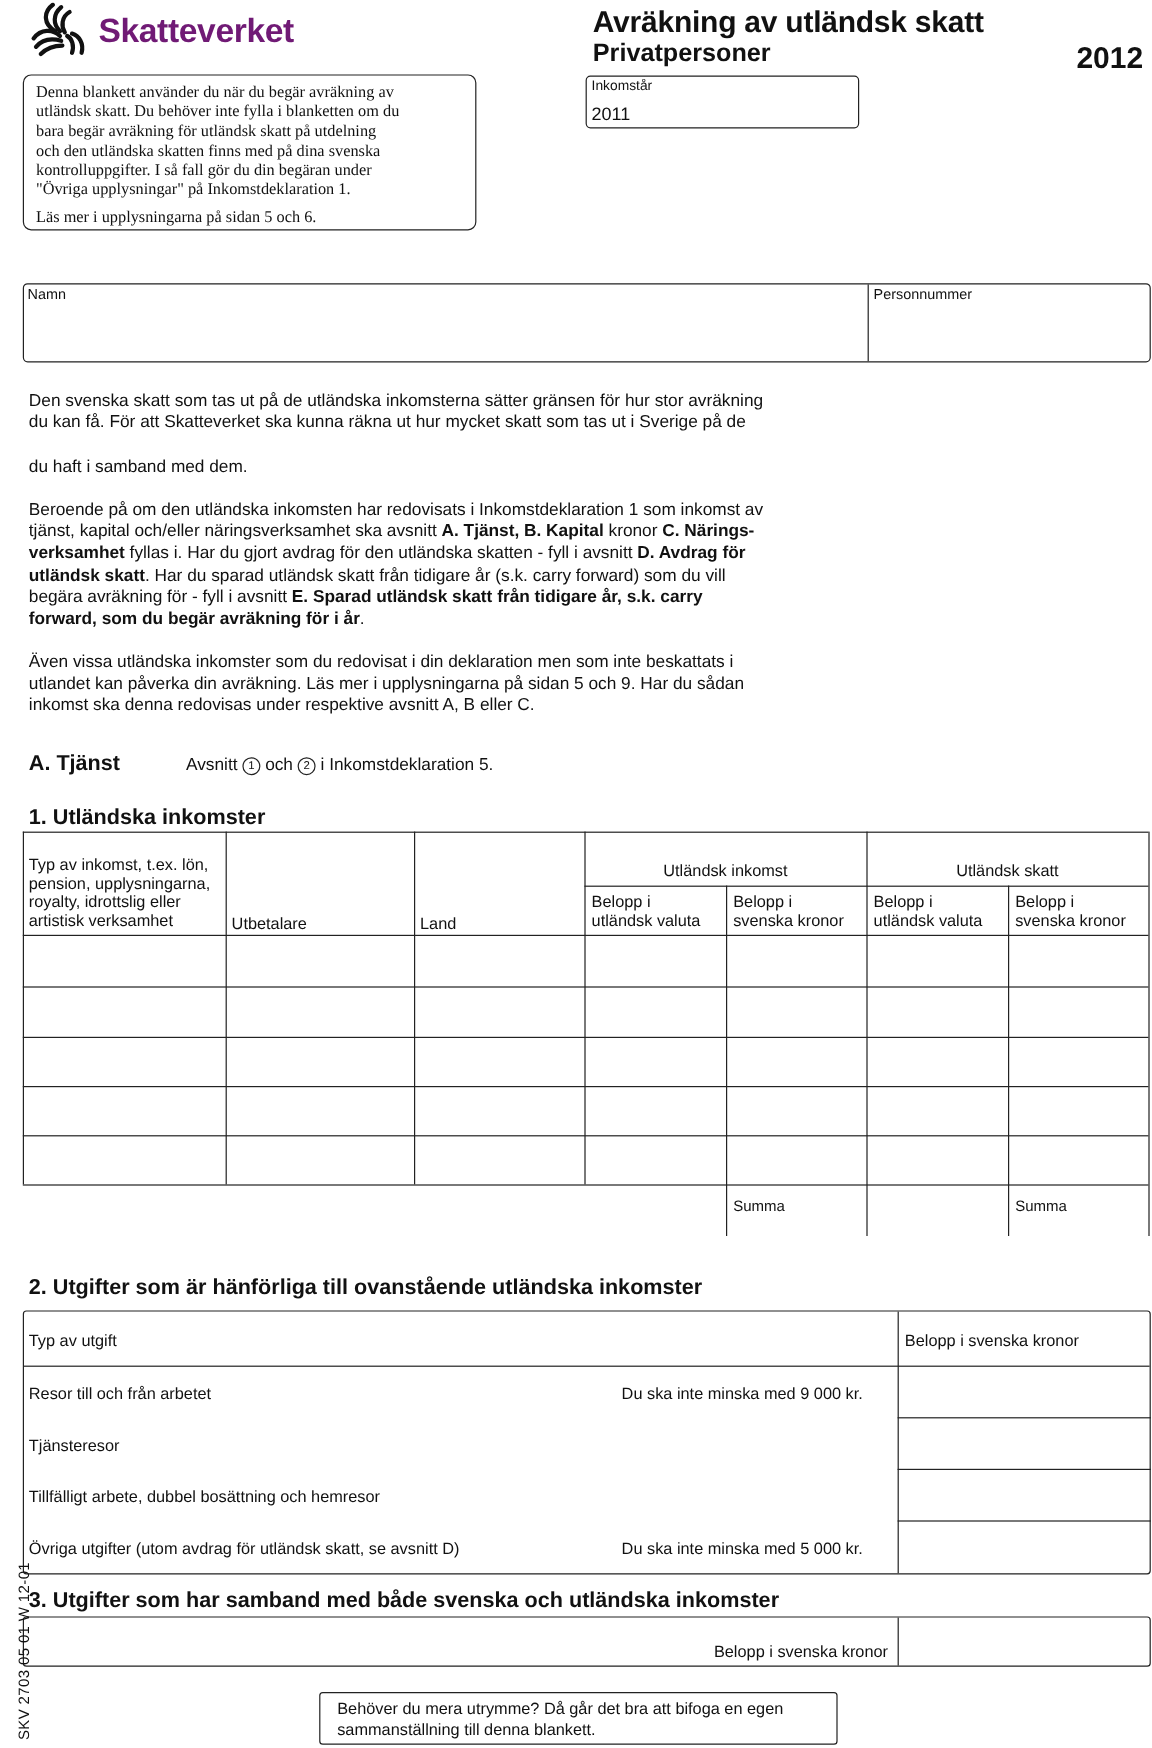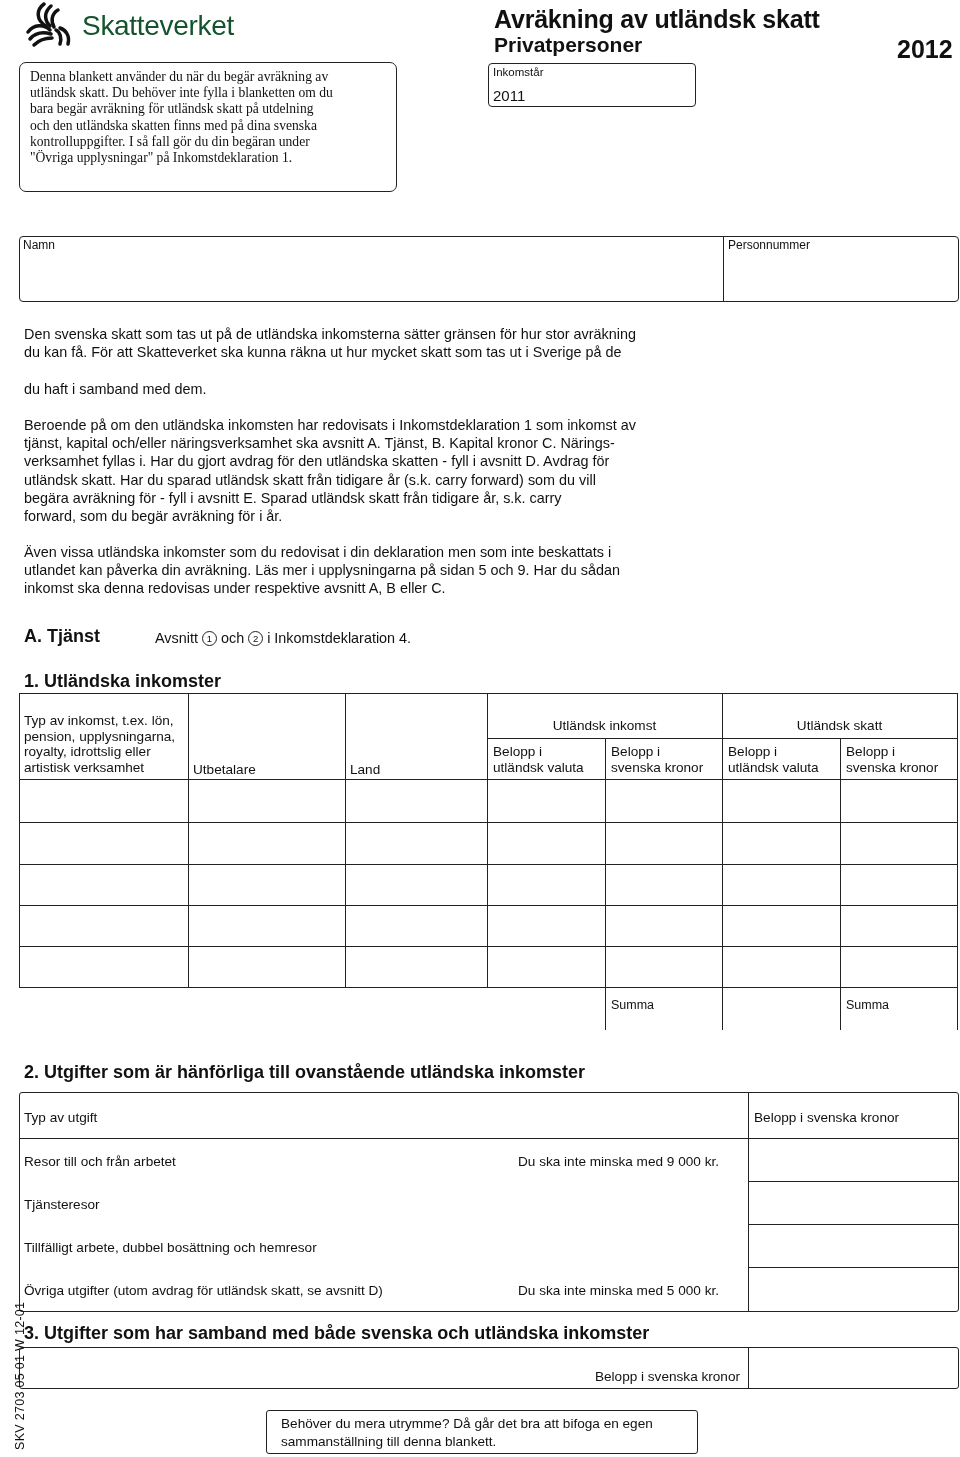--- a/index.html
+++ b/index.html
@@ -1,38 +1,38 @@
 <!DOCTYPE html>
 <html><head>
 <meta charset="utf-8">
 <style>
   html, body { margin: 0; padding: 0; background: #fff; }
   body { width: 960px; height: 1457px; position: relative; overflow: hidden;
          font-family: "Liberation Sans", "DejaVu Sans", sans-serif; color: #111; }
   .abs { position: absolute; }
   .logo { left: 24px; top: 2px; width: 240px; height: 46px; }
-  .logo-text { position: absolute; left: 58px; top: 8px; font-size: 28px; font-weight: normal;
-               letter-spacing: -0.3px; color: #14532d; }
+  .logo-text { position: absolute; left: 58px; top: 8px; font-size: 28px; font-weight: bold;
+               letter-spacing: -0.3px; color: #701a75; }
   .intro-box { left: 19px; top: 62px; width: 378px; height: 130px; border: 1.5px solid #222;
                border-radius: 7px; box-sizing: border-box; padding: 6px 10px; font-size: 13.6px; line-height: 16.2px; }
   .intro-box p { margin: 0; font-family: Liberation Serif, serif; }
   .intro-box p.more { margin-top: 7px; }
   .title { left: 494px; top: 5px; font-size: 25px; font-weight: bold; letter-spacing: -0.2px; }
   .subtitle { left: 494px; top: 33px; font-size: 21px; font-weight: bold; }
   .year { left: 897px; top: 35px; font-size: 25px; font-weight: bold; }
-  .inkomstar { left: 488px; top: 63px; width: 208px; height: 44px; border: 1.5px solid #222;
+  .inkomstar { left: 488px; top: 63px; width: 228px; height: 44px; border: 1.5px solid #222;
                border-radius: 4px; box-sizing: border-box; }
   .inkomstar .lbl { position: absolute; left: 4px; top: 2px; font-size: 11.5px; }
   .inkomstar .val { position: absolute; left: 4px; top: 23px; font-size: 15px; }
   .name-box { left: 19px; top: 236px; width: 940px; height: 66px; border: 1.5px solid #222;
               border-radius: 4px; box-sizing: border-box; }
   .name-box .lbl { position: absolute; top: 1px; font-size: 12px; }
   .name-box .split { position: absolute; left: 703px; top: 0; bottom: 0; border-left: 1.5px solid #222; }
   .para { left: 24px; font-size: 14.4px; line-height: 18.2px; width: 700px; margin: 0; }
-  .para b { font-weight: normal; }
+  .para b { font-weight: bold; }
   .sec-a { left: 24px; top: 626px; font-size: 18px; font-weight: bold; }
   .sec-a-note { left: 155px; top: 630px; font-size: 14.4px; }
   .circ { display: inline-block; width: 13px; height: 13px; border: 1px solid #222; border-radius: 50%;
           font-size: 9.5px; line-height: 13px; text-align: center; vertical-align: 1px; }
   .h2 { left: 24px; font-size: 18px; font-weight: bold; }
   .line-h { position: absolute; border-top: 1.5px solid #222; height: 0; }
   .line-v { position: absolute; border-left: 1.5px solid #222; width: 0; }
   .cell-txt { position: absolute; font-size: 13.6px; line-height: 15.5px; }
   .small { font-size: 12.5px; }
   .t2-box { left: 19px; top: 1092px; width: 940px; height: 220px; border: 1.5px solid #222;
@@ -66,20 +66,21 @@
 
 <div class="abs intro-box" data-interactable="false">
   <p data-interactable="false">
     <span data-interactable="false">Denna blankett använder du när du begär avräkning av</span><br>
     <span data-interactable="false">utländsk skatt. Du behöver inte fylla i blanketten om du</span><br>
     <span data-interactable="false">bara begär avräkning för utländsk skatt på utdelning</span><br>
     <span data-interactable="false">och den utländska skatten finns med på dina svenska</span><br>
     <span data-interactable="false">kontrolluppgifter. I så fall gör du din begäran under</span><br>
     <span data-interactable="false">"Övriga upplysningar" på Inkomstdeklaration 1.</span>
   </p>
+  <p class="more" data-interactable="false">Läs mer i upplysningarna på sidan 5 och 6.</p>
 </div>
 
 <div class="abs title" data-interactable="false">Avräkning av utländsk skatt</div>
 <div class="abs subtitle" data-interactable="false">Privatpersoner</div>
 <div class="abs year" data-interactable="false">2012</div>
 
 <div class="abs inkomstar" data-interactable="true">
   <span class="lbl" data-interactable="false">Inkomstår</span>
   <span class="val" data-interactable="true">2011</span>
 </div>
@@ -113,21 +114,21 @@
   <span>utlandet kan påverka din avräkning. Läs mer i upplysningarna på sidan 5 och 9. Har du sådan</span><br>
   <span>inkomst ska denna redovisas under respektive avsnitt A, B eller C.</span>
 </p>
 
 <div class="abs sec-a" data-interactable="false">A. Tjänst</div>
 <div class="abs sec-a-note" data-interactable="false">
   <span>Avsnitt</span>
   <span class="circ" data-interactable="false">1</span>
   <span>och</span>
   <span class="circ" data-interactable="false">2</span>
-  <span>i Inkomstdeklaration 4.</span>
+  <span>i Inkomstdeklaration 5.</span>
 </div>
 
 <div class="abs h2" style="top:671px" data-interactable="false">1. Utländska inkomster</div>
 
 <div class="abs" style="left:0;top:0;width:960px;height:1457px;pointer-events:none" data-interactable="false">
 
   <div class="line-h" style="left:19px;top:693px;width:938px"></div>
   <div class="line-v" style="left:19px;top:693px;height:294px"></div>
   <div class="line-v" style="left:957px;top:693px;height:337px"></div>
 

